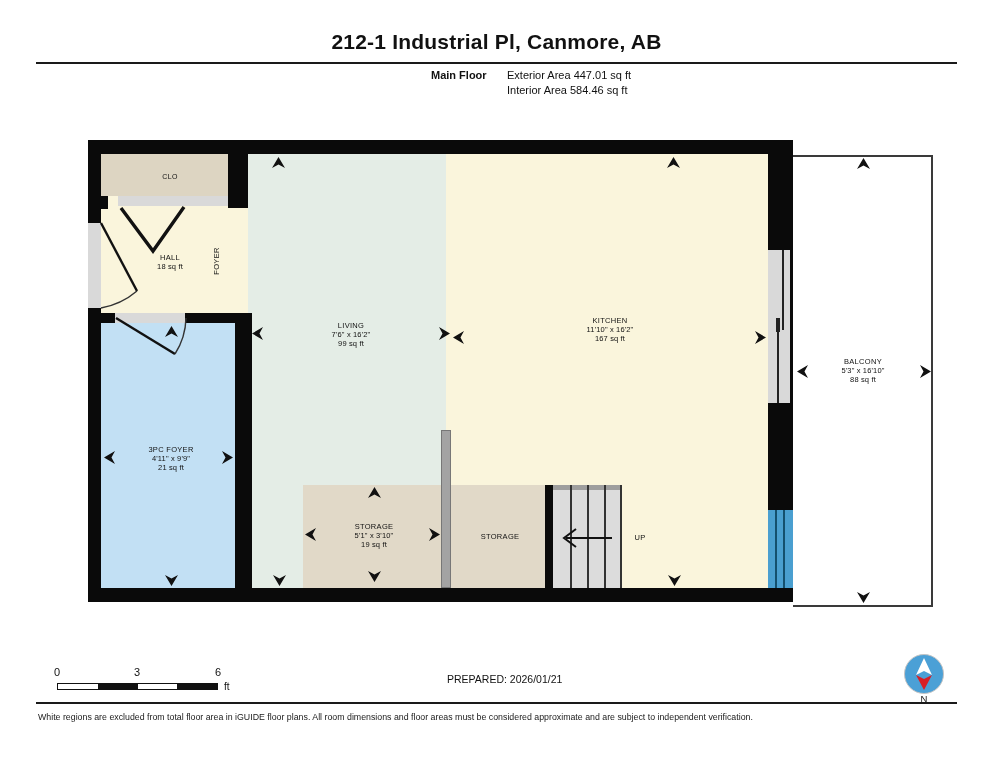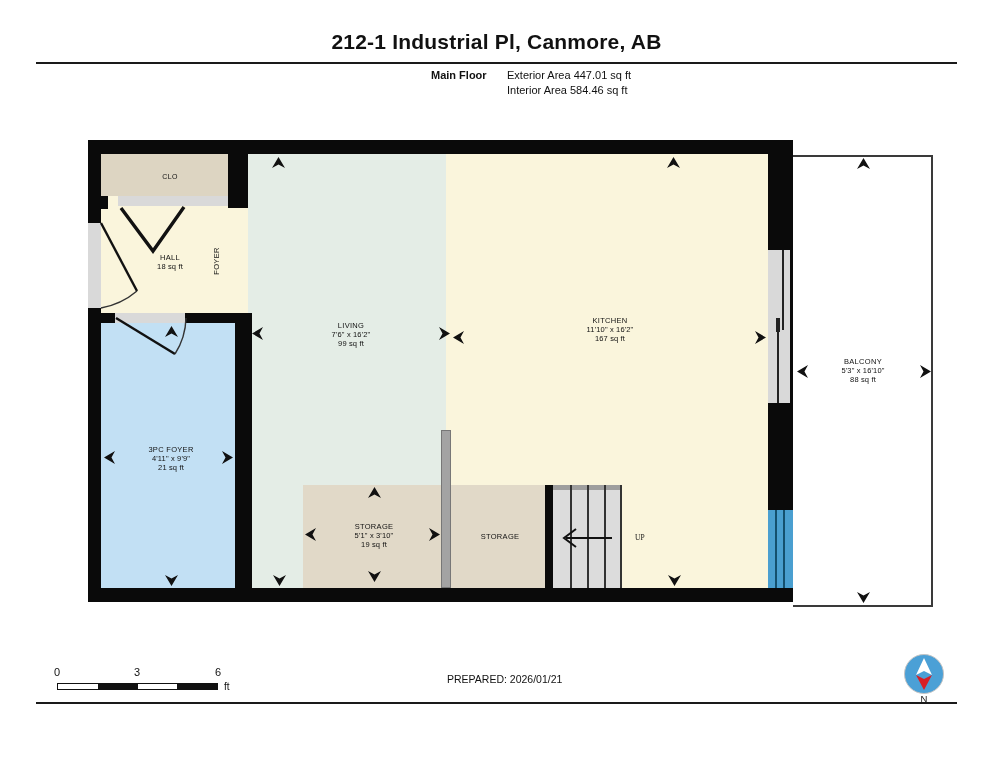--- a/index.html
+++ b/index.html
@@ -156,21 +156,21 @@
   <div class="rl" style="left:374px;top:522px;">
     <div class="nm">STORAGE</div>
     <div>5'1" x 3'10"</div>
     <div>19 sq ft</div>
   </div>
 
   <div class="rl" style="left:500px;top:532px;">
     <div class="nm">STORAGE</div>
   </div>
 
-  <div class="rl" style="left:640px;top:533px;font-family:Liberation Serif, serif;">
+  <div class="rl" style="left:640px;top:533px;">
     <div class="nm">UP</div>
   </div>
 
   <div class="rl" style="left:863px;top:357px;">
     <div class="nm">BALCONY</div>
     <div>5'3" x 16'10"</div>
     <div>88 sq ft</div>
   </div>
 
   <div class="tick" style="left:57px;top:666px;">0</div>
@@ -187,14 +187,15 @@
   <div class="abs" style="left:904px;top:654px;width:40px;height:40px;border-radius:50%;
        background:var(--compass_blue);border:1px solid #c4c4c4;box-sizing:border-box;">
     <svg width="38" height="38" viewBox="0 0 38 38">
       <path d="M19,3 L27,20 L19,16 L11,20 Z" fill="#ffffff"></path>
       <path d="M19,35 L27,20 L19,24 L11,20 Z" fill="var(--compass_red)"></path>
     </svg>
   </div>
   <div class="abs" style="left:924px;top:693px;font-size:9.5px;transform:translateX(-50%);">N</div>
 
   <div class="rule" style="left:36px;top:702px;width:921px;"></div>
+  <div class="abs small" style="left:38px;top:712px;width:930px;">White regions are excluded from total floor area in iGUIDE floor plans. All room dimensions and floor areas must be considered approximate and are subject to independent verification.</div>
 
 </div>
 
 </body></html>

